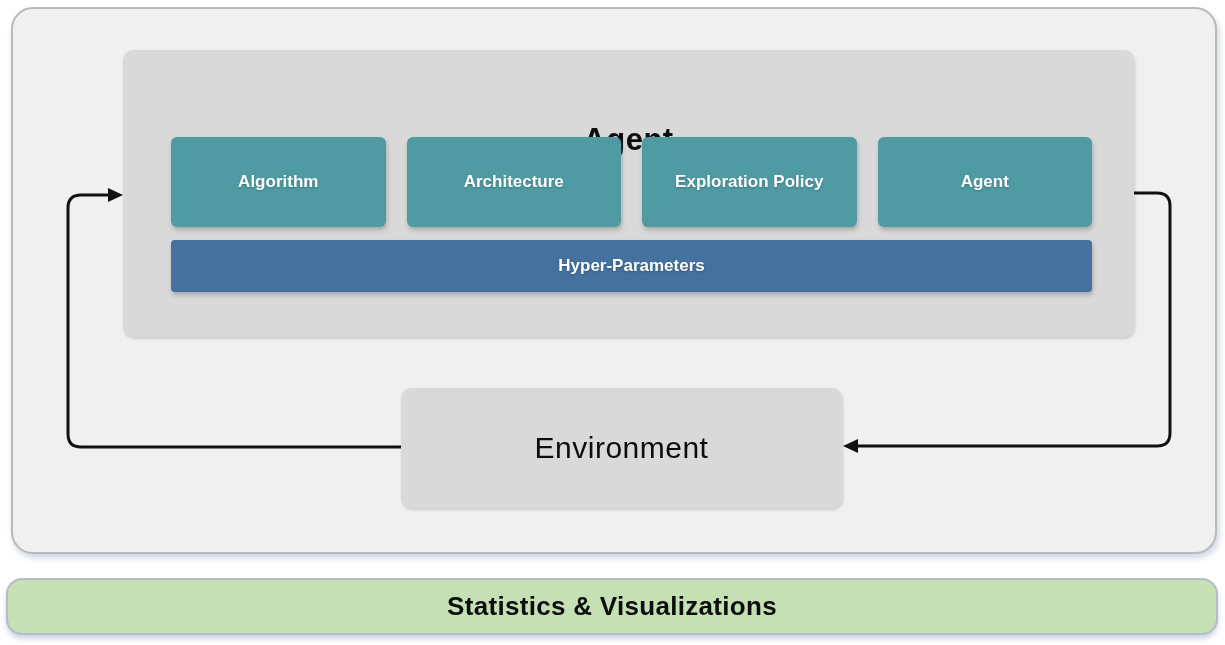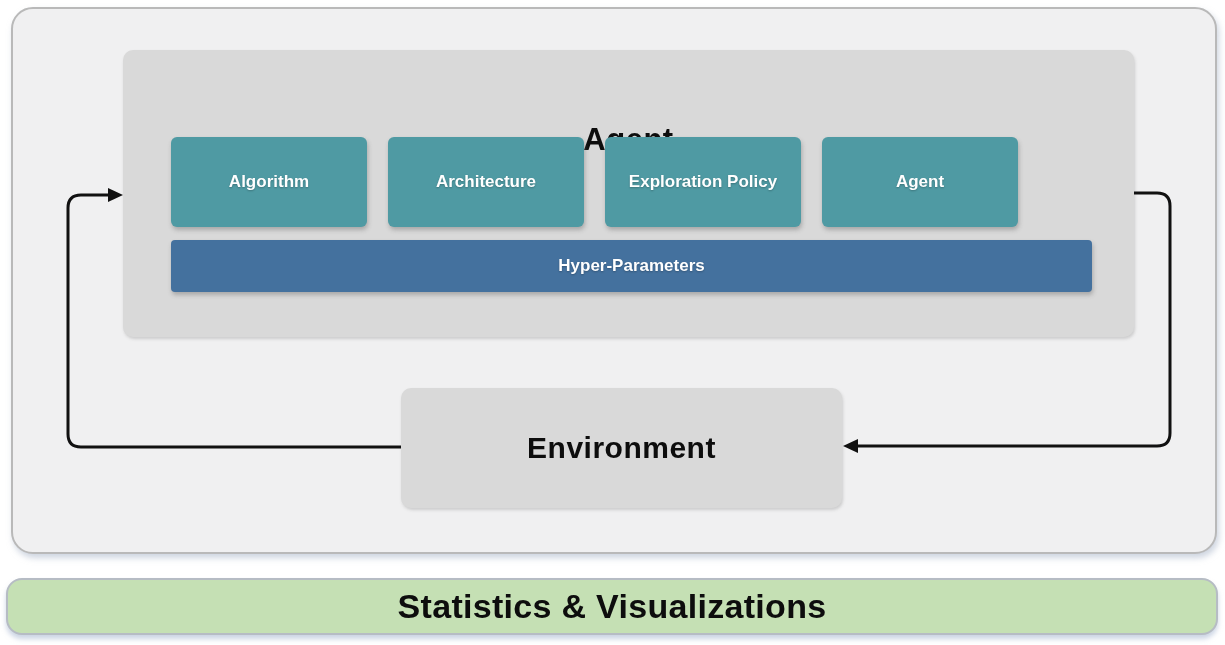--- a/index.html
+++ b/index.html
@@ -35,21 +35,21 @@
     width: 100%;
     text-align: center;
     font-size: 31px;
     font-weight: bold;
     color: #0d0d0d;
     letter-spacing: 0.5px;
   }
 
   .component-row {
     left: 48px; top: 87px;
-    width: 847px; height: 90px;
+    width: 921px; height: 90px;
     display: flex;
     gap: 21px;
   }
   .component-box {
     flex: 1;
     background: #4f9aa3;
     border-radius: 6px;
     display: flex;
     align-items: center;
     justify-content: center;
@@ -78,21 +78,21 @@
   
   .environment-box {
     left: 401px; top: 388px;
     width: 441px; height: 120px;
     background: #d9d9d9;
     border-radius: 10px;
     display: flex;
     align-items: center;
     justify-content: center;
     font-size: 30px;
-    font-weight: bold;
+    font-weight: normal;
     color: #0d0d0d;
     box-shadow: 1px 2px 3px rgba(140,140,140,0.35);
     letter-spacing: 0.5px;
   }
 
   
   .arrow-layer {
     left: 0; top: 0;
     width: 1225px; height: 645px;
     pointer-events: none;
@@ -101,21 +101,21 @@
   
   .footer-bar {
     left: 6px; top: 578px;
     width: 1212px; height: 57px;
     background: #c5e0b4;
     border: 2px solid #b6bcc4;
     border-radius: 16px;
     display: flex;
     align-items: center;
     justify-content: center;
-    font-size: 34px;
+    font-size: 26px;
     font-weight: bold;
     color: #0d0d0d;
     box-shadow: 0 4px 5px rgba(170,185,210,0.6);
     letter-spacing: 0.3px;
   }
 </style>
 </head>
 <body>
 
 <div class="abs outer-panel">

